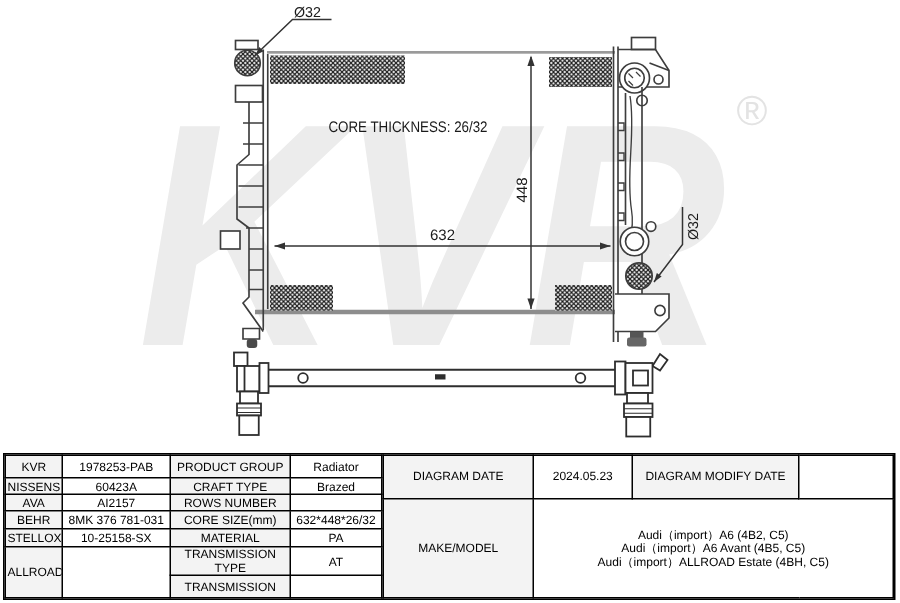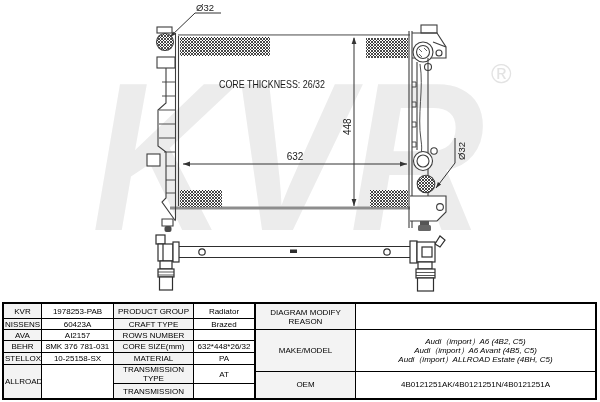--- a/index.html
+++ b/index.html
@@ -7,21 +7,21 @@
           font-family:"Liberation Sans", sans-serif;color:#000;}
   .drawing{position:absolute;left:0;top:0;width:600px;height:302px;}
   .spec{position:absolute;left:2px;top:302px;width:595px;height:98px;display:flex;
         border:1.5px solid #000;box-sizing:border-box;background:#fff;}
   table{border-collapse:collapse;table-layout:fixed;height:100%;}
   td{border:1px solid #000;font-size:8px;line-height:9px;text-align:center;vertical-align:middle;
      padding:0 1px;overflow:hidden;}
   .lab{background:#f3f3f3;}
   .t-left{width:251px;}
   .t-right{width:344px;}
-  .mm-line{white-space:nowrap;font-style:italic;}
+  .mm-line{white-space:nowrap;}
 </style>
 </head>
 <body>
 
 <div class="screen">
 
   <svg class="drawing" viewBox="0 0 600 302">
     <defs>
       <pattern id="hatch" patternUnits="userSpaceOnUse" width="3" height="3">
         <rect width="3" height="3" fill="#fff"></rect>
@@ -177,32 +177,30 @@
       </table>
 
     <table class="t-right">
       <colgroup>
           <col style="width:100px">
           <col style="width:66px">
           <col style="width:111px">
           <col>
         </colgroup>
       <tbody>
-      <tr style="height:22px">
-        <td class="lab">DIAGRAM MODIFY REASON</td>
-        <td colspan="3"></td>
+          <tr style="height:15px">
+        <td class="lab">DIAGRAM DATE</td>
+        <td>2024.05.23</td>
+        <td class="lab">DIAGRAM MODIFY DATE</td>
+        <td></td>
       </tr>
       <tr style="height:35px">
         <td class="lab">MAKE/MODEL</td>
         <td colspan="3">
           <div class="mm-line">Audi（import）A6 (4B2, C5)</div>
           <div class="mm-line">Audi（import）A6 Avant (4B5, C5)</div>
           <div class="mm-line">Audi（import）ALLROAD Estate (4BH, C5)</div>
         </td>
       </tr>
-      <tr style="height:23px">
-        <td class="lab">OEM</td>
-        <td colspan="3">4B0121251AK/4B0121251N/4B0121251A</td>
-      </tr>
     </tbody>
       </table>
   </div>
 </div>
 
 </body></html>

